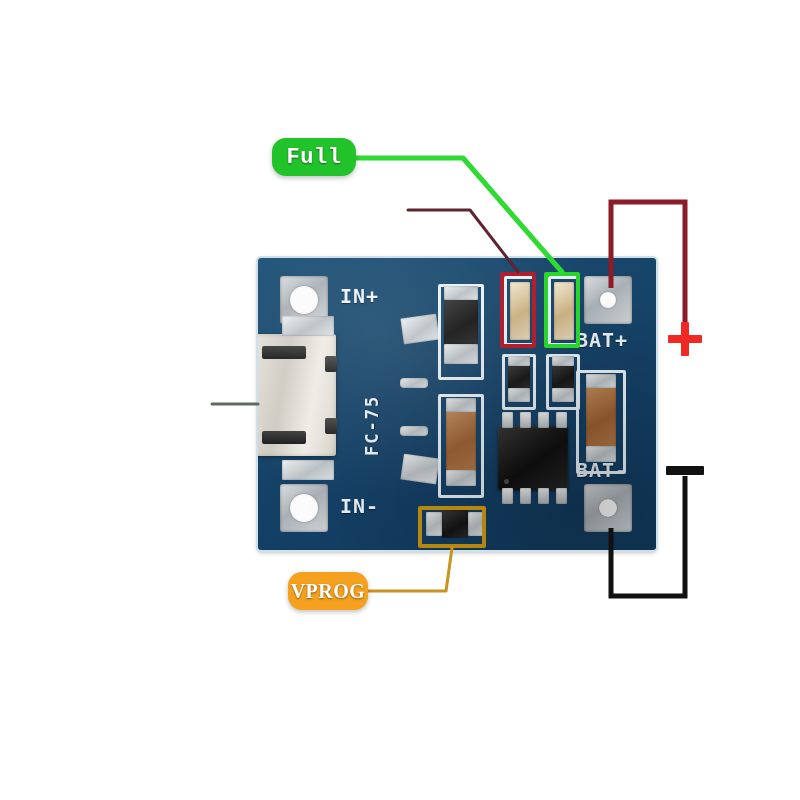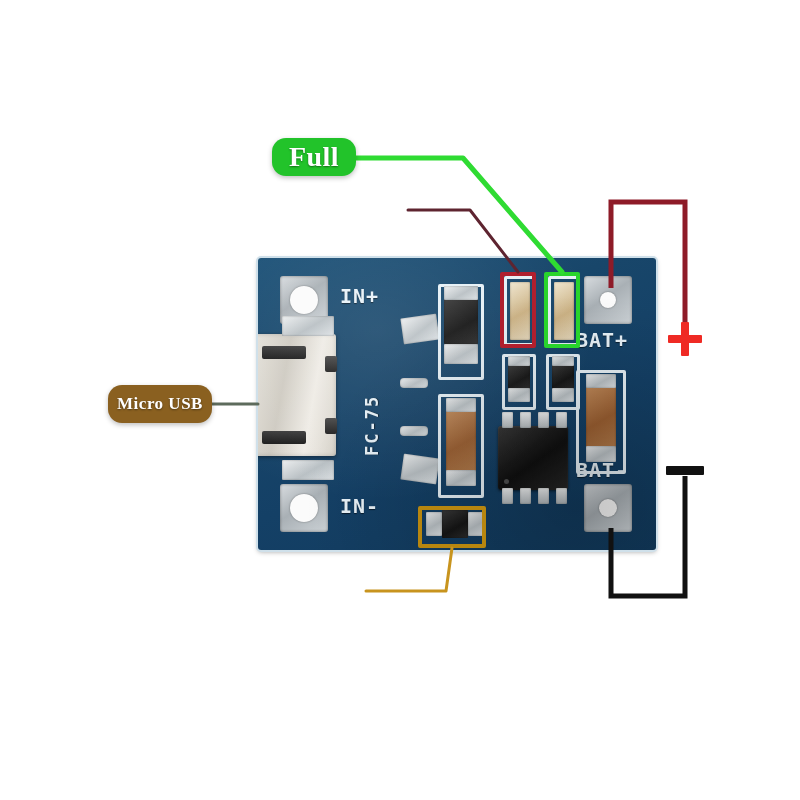--- a/index.html
+++ b/index.html
@@ -319,23 +319,23 @@
   </svg>
 
   <div class="plus" style="left:668px; top:322px; width:34px; height:34px;">
     <div class="bar-h"></div>
     <div class="bar-v"></div>
   </div>
   <div class="minus" style="left:666px; top:466px; width:38px; height:9px;">
     <div class="bar-h"></div>
   </div>
 
-  <div class="pill" style="left:272px; top:138px; width:84px; height:38px; font-size:28px; background:#22c32a;">
+  <div class="pill" style="left:272px; top:138px; width:84px; height:38px; font-size:22px; background:#22c32a;font-family:Liberation Mono, monospace;">
     <span>Full</span>
   </div>
 
 
-  <div class="pill" style="left:108px; top:385px; width:104px; height:38px; font-size:17px; background:#8a6020;">
-    <span>Micro USB</span>
-  </div>
-
+
+  <div class="pill" style="left:288px; top:572px; width:80px; height:38px; font-size:20px; background:#f5a01e;">
+    <span>VPROG</span>
+  </div>
 
 </div>
 
 </body></html>

